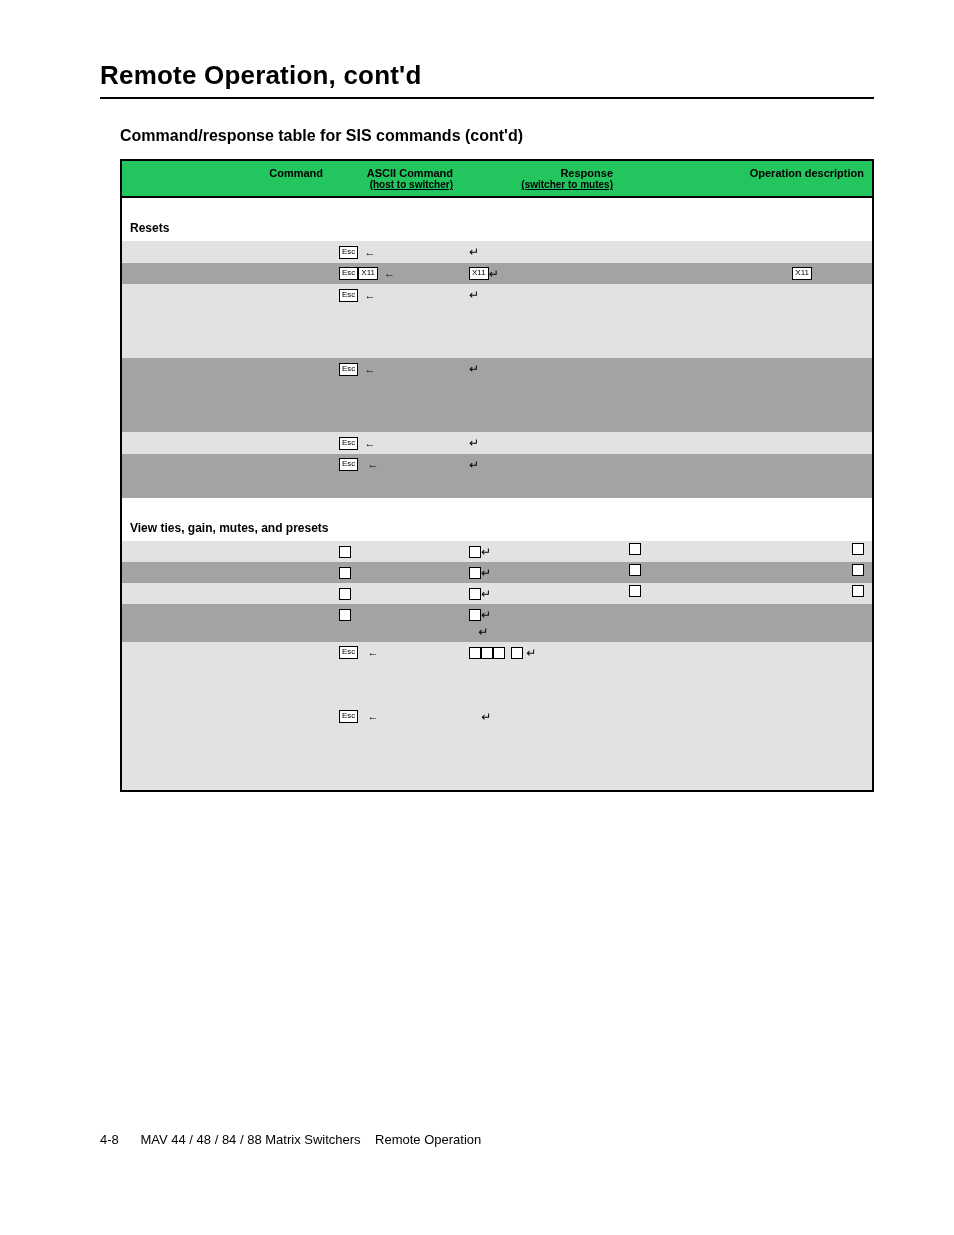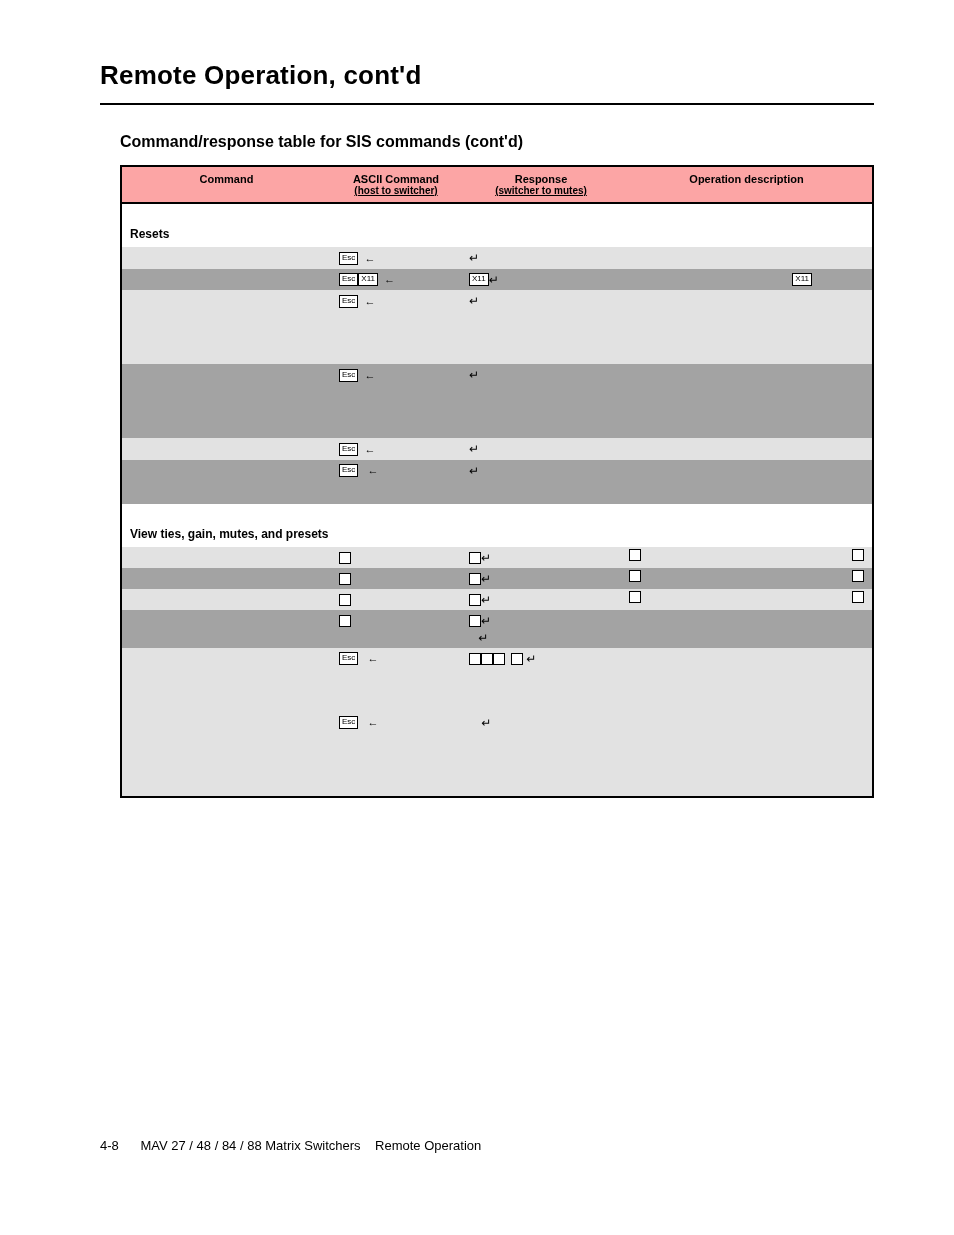--- a/index.html
+++ b/index.html
@@ -9,21 +9,21 @@
   background: #fff;
   color: #000;
   width: 954px;
 }
 .page {
   padding: 60px 80px 40px 100px;
 }
 h1 {
   font-size: 26px;
   font-weight: bold;
-  margin: 0 0 12px 0;
+  margin: 0 0 6px 0;
   letter-spacing: 0.2px;
 }
 .hr-top {
   border: none;
   border-top: 2px solid #000;
   margin: 0 0 28px 0;
 }
 h2 {
   font-size: 16px;
   font-weight: bold;
@@ -32,22 +32,22 @@
 .tbl-wrap {
   margin-left: 20px;
 }
 table {
   border-collapse: collapse;
   width: 100%;
   border: 2px solid #000;
   font-size: 11px;
 }
 thead th {
-  background: #fca5a5;
-  text-align: center;
+  background: #22c55e;
+  text-align: right;
   font-weight: bold;
   padding: 6px 8px;
   border-bottom: 2px solid #000;
   vertical-align: top;
 }
 thead th .sub {
   font-weight: bold;
   font-size: 10px;
   display: block;
   text-decoration: underline;
@@ -234,17 +234,17 @@
           <td>&nbsp;&nbsp;&nbsp;&nbsp;<span class="enter-g">↵</span></td>
           <td></td>
         </tr>
       </tbody>
     </table>
   </div>
 
   <div class="footer">
     <b>4-8</b>
     &nbsp;&nbsp;&nbsp;&nbsp;
-    <b>MAV 27 / 48 / 84 / 88 Matrix Switchers</b>
+    <b>MAV 44 / 48 / 84 / 88 Matrix Switchers</b>
     &nbsp;&nbsp;
     <b>Remote Operation</b>
   </div>
 </div>
 
 </body></html>

